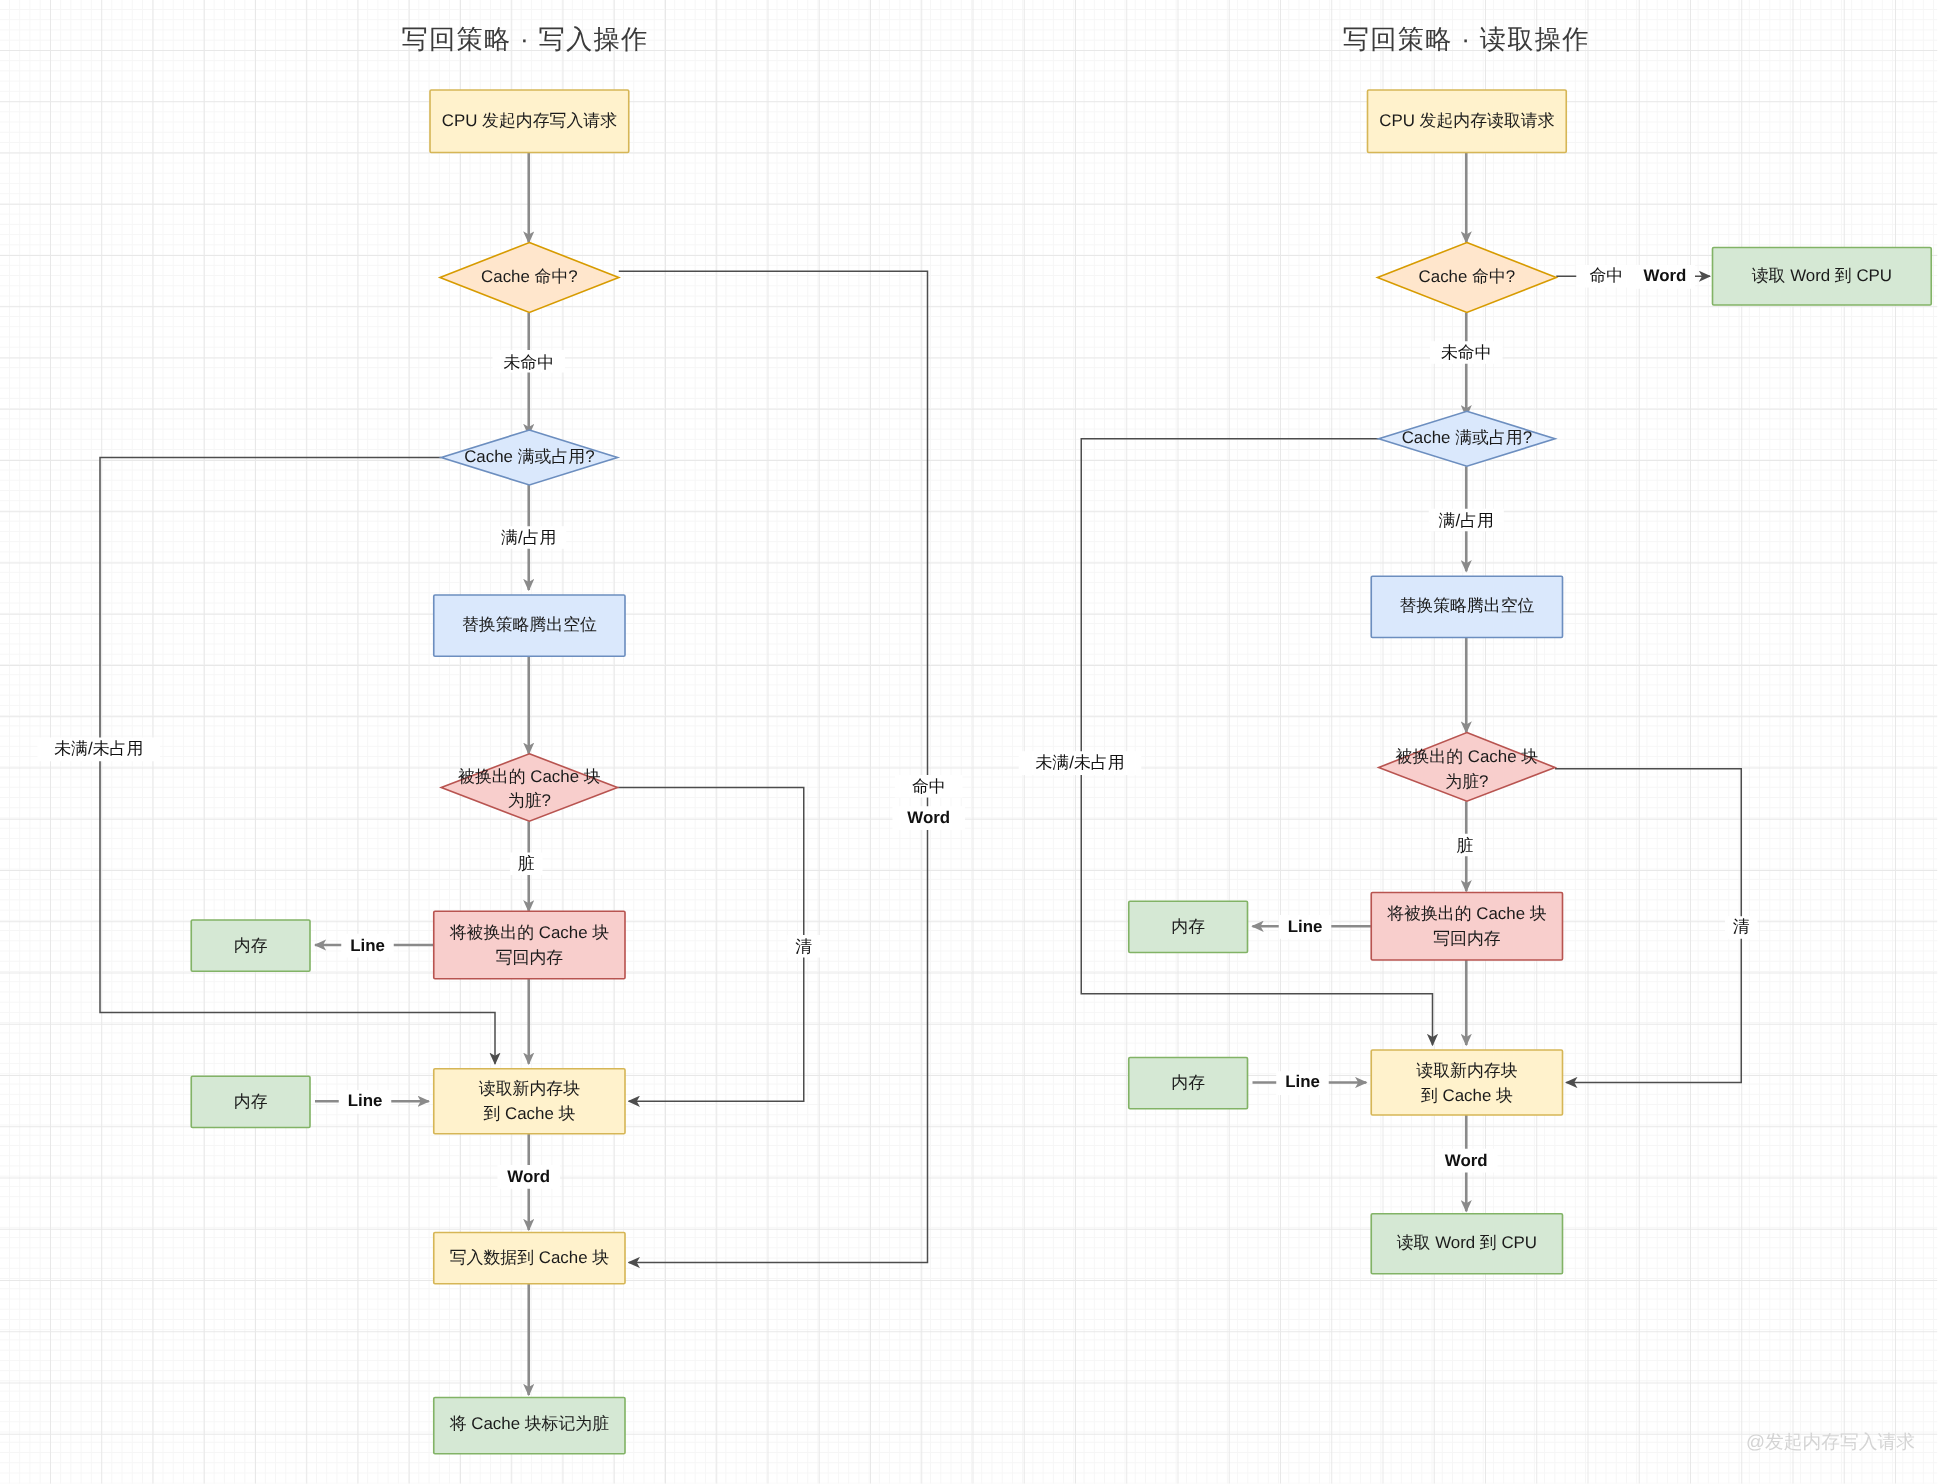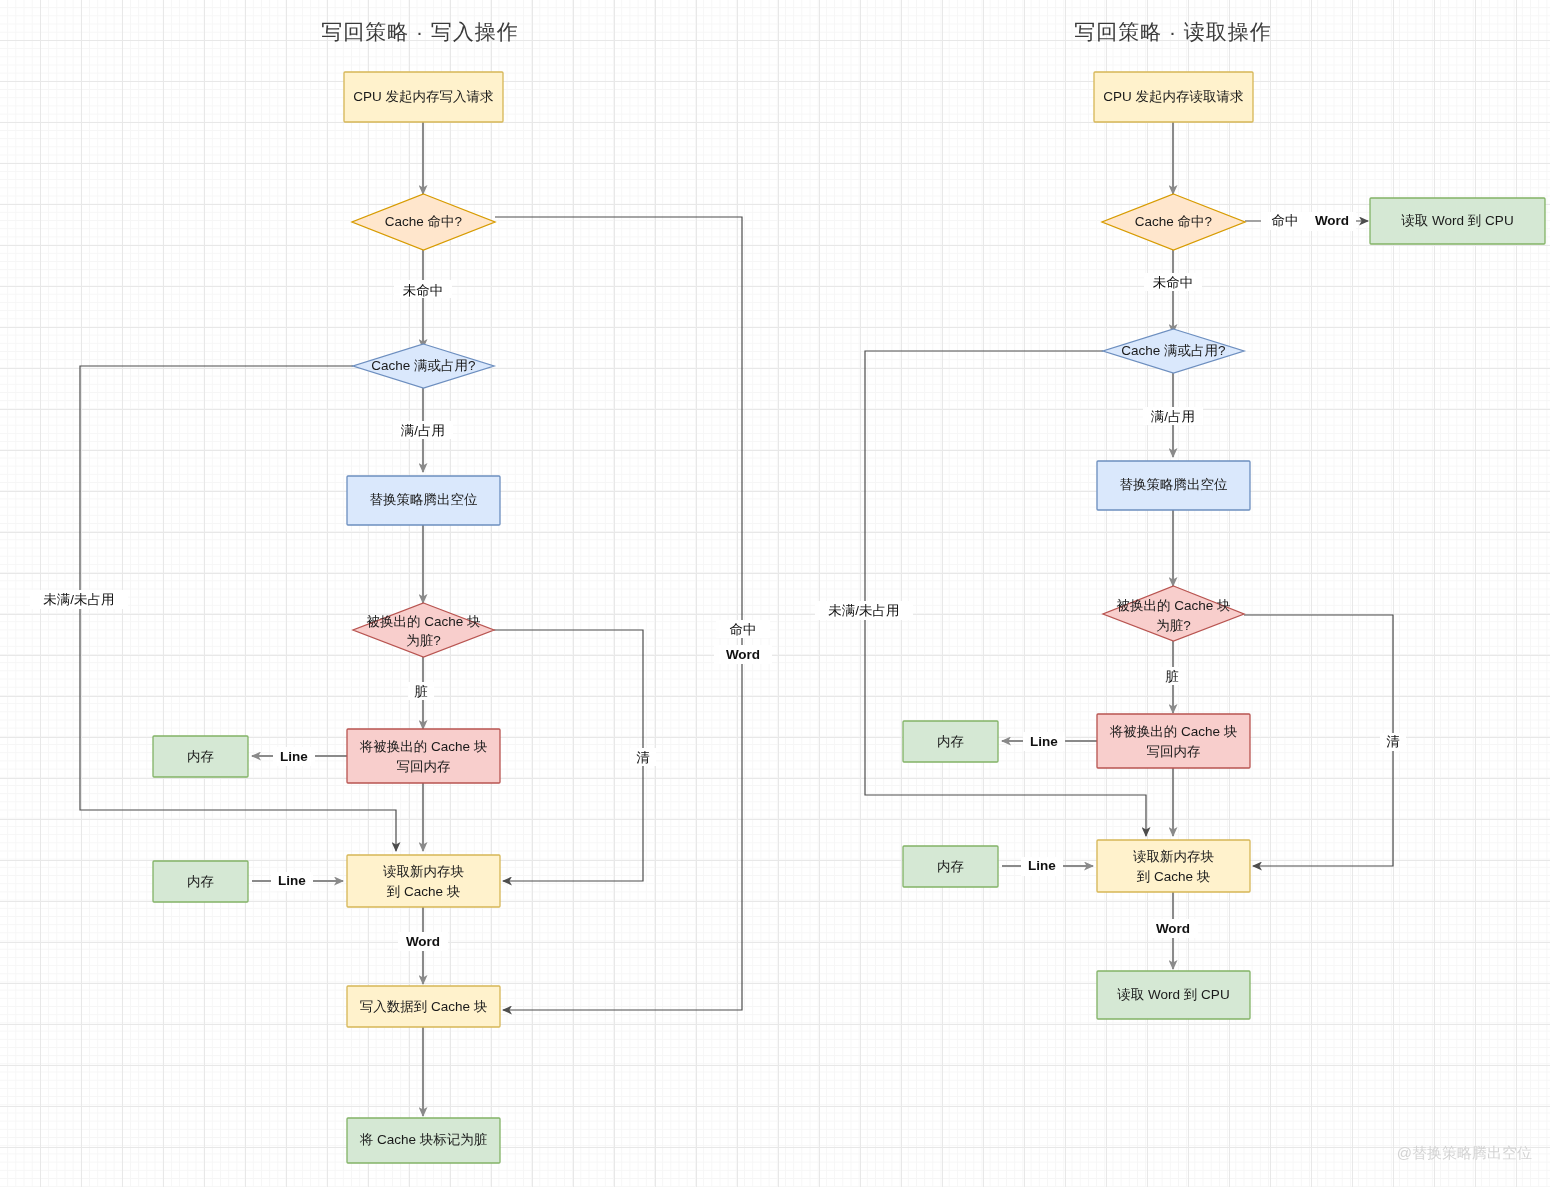--- a/index.html
+++ b/index.html
@@ -273,13 +273,13 @@
   <text class="edge-label bold" x="1028" y="742">Line</text>
 
   <rect x="1005" y="857" width="42" height="19" fill="#ffffff"></rect>
   <text class="edge-label bold" x="1026" y="866">Line</text>
 
   <rect x="1132" y="919" width="50" height="19" fill="#ffffff"></rect>
   <text class="edge-label bold" x="1157" y="929">Word</text>
 </svg>
 </div>
 
-<div class="watermark">@替换策略腾出空位</div>
+<div class="watermark">@发起内存写入请求</div>
 
 </body></html>

